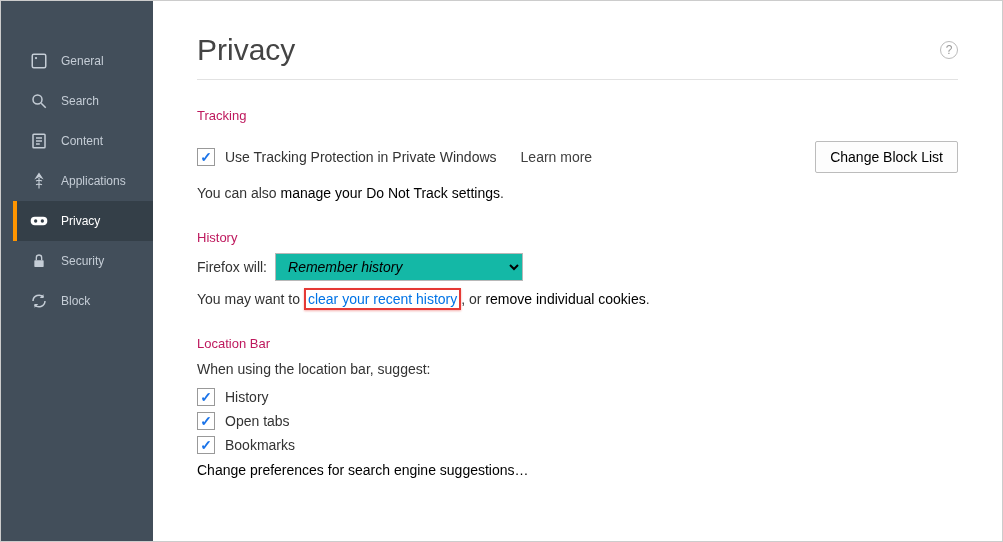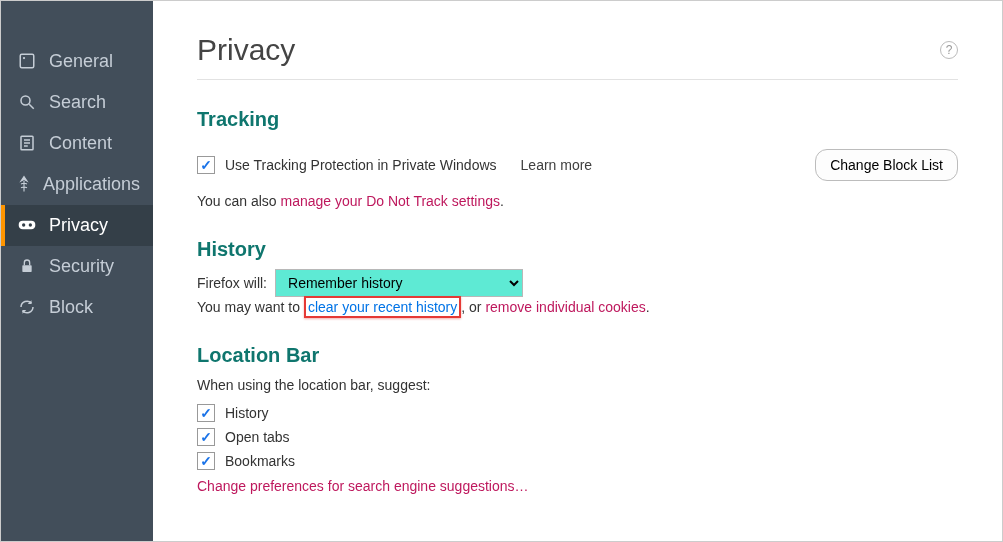--- a/index.html
+++ b/index.html
@@ -14,24 +14,25 @@
       border: 1px solid #ccc;
     }
     .sidebar {
       width: 152px;
       background: #424e5a;
       color: #c5cdd6;
       padding-top: 40px;
     }
     .sidebar-item {
       display: flex;
-      align-items: flex-start;
+      align-items: center;
       padding: 10px 14px;
       cursor: pointer;
-      font-size: 18px;
+      font-size: 12px;
+      margin-left: 12px;
     }
     .sidebar-item.active {
       background: #343f48;
       color: #fff;
       border-left: 4px solid #ff9500;
       padding-left: 10px;
     }
     .sidebar-item .icon {
       width: 24px;
       height: 20px;
@@ -62,82 +63,83 @@
     .help-icon {
       width: 18px; height: 18px;
       border: 1px solid #bbb;
       border-radius: 50%;
       color: #999;
       font-size: 12px;
       display: flex; align-items: center; justify-content: center;
       cursor: pointer;
     }
     .section-heading {
-      font-weight: 700;
-      font-size: 20px;
+      font-weight: 400;
+      font-size: 13px;
       margin-bottom: 8px;
-      color: #0f766e;
+      color: #be185d;
     }
     .row {
       display: flex;
       align-items: center;
-      margin-bottom: 0;
+      margin-bottom: 8px;
     }
     .checkbox {
       width: 18px; height: 18px;
       border: 1px solid #999;
       background: #fff;
       margin-right: 10px;
       display: inline-flex;
       align-items: center;
       justify-content: center;
       cursor: pointer;
     }
     .checkbox.checked::after {
       content: "✓";
       color: #1a73e8;
       font-size: 14px;
       font-weight: bold;
     }
-    .link-inline { color: #be185d; cursor: pointer; }
+    .link-inline { color: #000000; cursor: pointer; }
     .highlight-link {
       color: #0073e6;
       cursor: pointer;
       border: 2px solid #e53935;
       padding: 1px 2px;
       box-shadow: 0 1px 2px rgba(229,57,53,.4);
     }
     .button {
       border: 1px solid #bcbcbc;
       background: #fdfdfd;
       padding: 7px 14px;
       font-size: 14px;
       cursor: pointer;
-      border-radius: 12px;
+      border-radius: 2px;
     }
     .tracking-row {
       display: flex;
       justify-content: space-between;
       align-items: center;
       margin-bottom: 10px;
       margin-top: 18px;
     }
     .tracking-left { display: flex; align-items: center; }
     .learn-more { margin-left: 24px; color: #404040; cursor: pointer; }
     .text-line { margin-bottom: 8px; color: #333; line-height: 1.5; }
     .section { margin-bottom: 26px; }
     .history-label { margin-right: 8px; }
     select.history-select {
       width: 248px;
       height: 28px;
       padding: 3px 8px;
       font-size: 14px;
       border: 1px solid #b8b8b8;
-      background: #5eead4;
-      cursor: pointer;
+      background: #14b8a6;
+      cursor: pointer;
+      font-style: italic;
     }
     .location-options .row { margin-bottom: 6px; }
   </style>
 </head>
 <body>
 
 <div class="sidebar">
   <div class="sidebar-item">
     <span class="icon">
         <svg width="18" height="18" viewBox="0 0 24 24">

